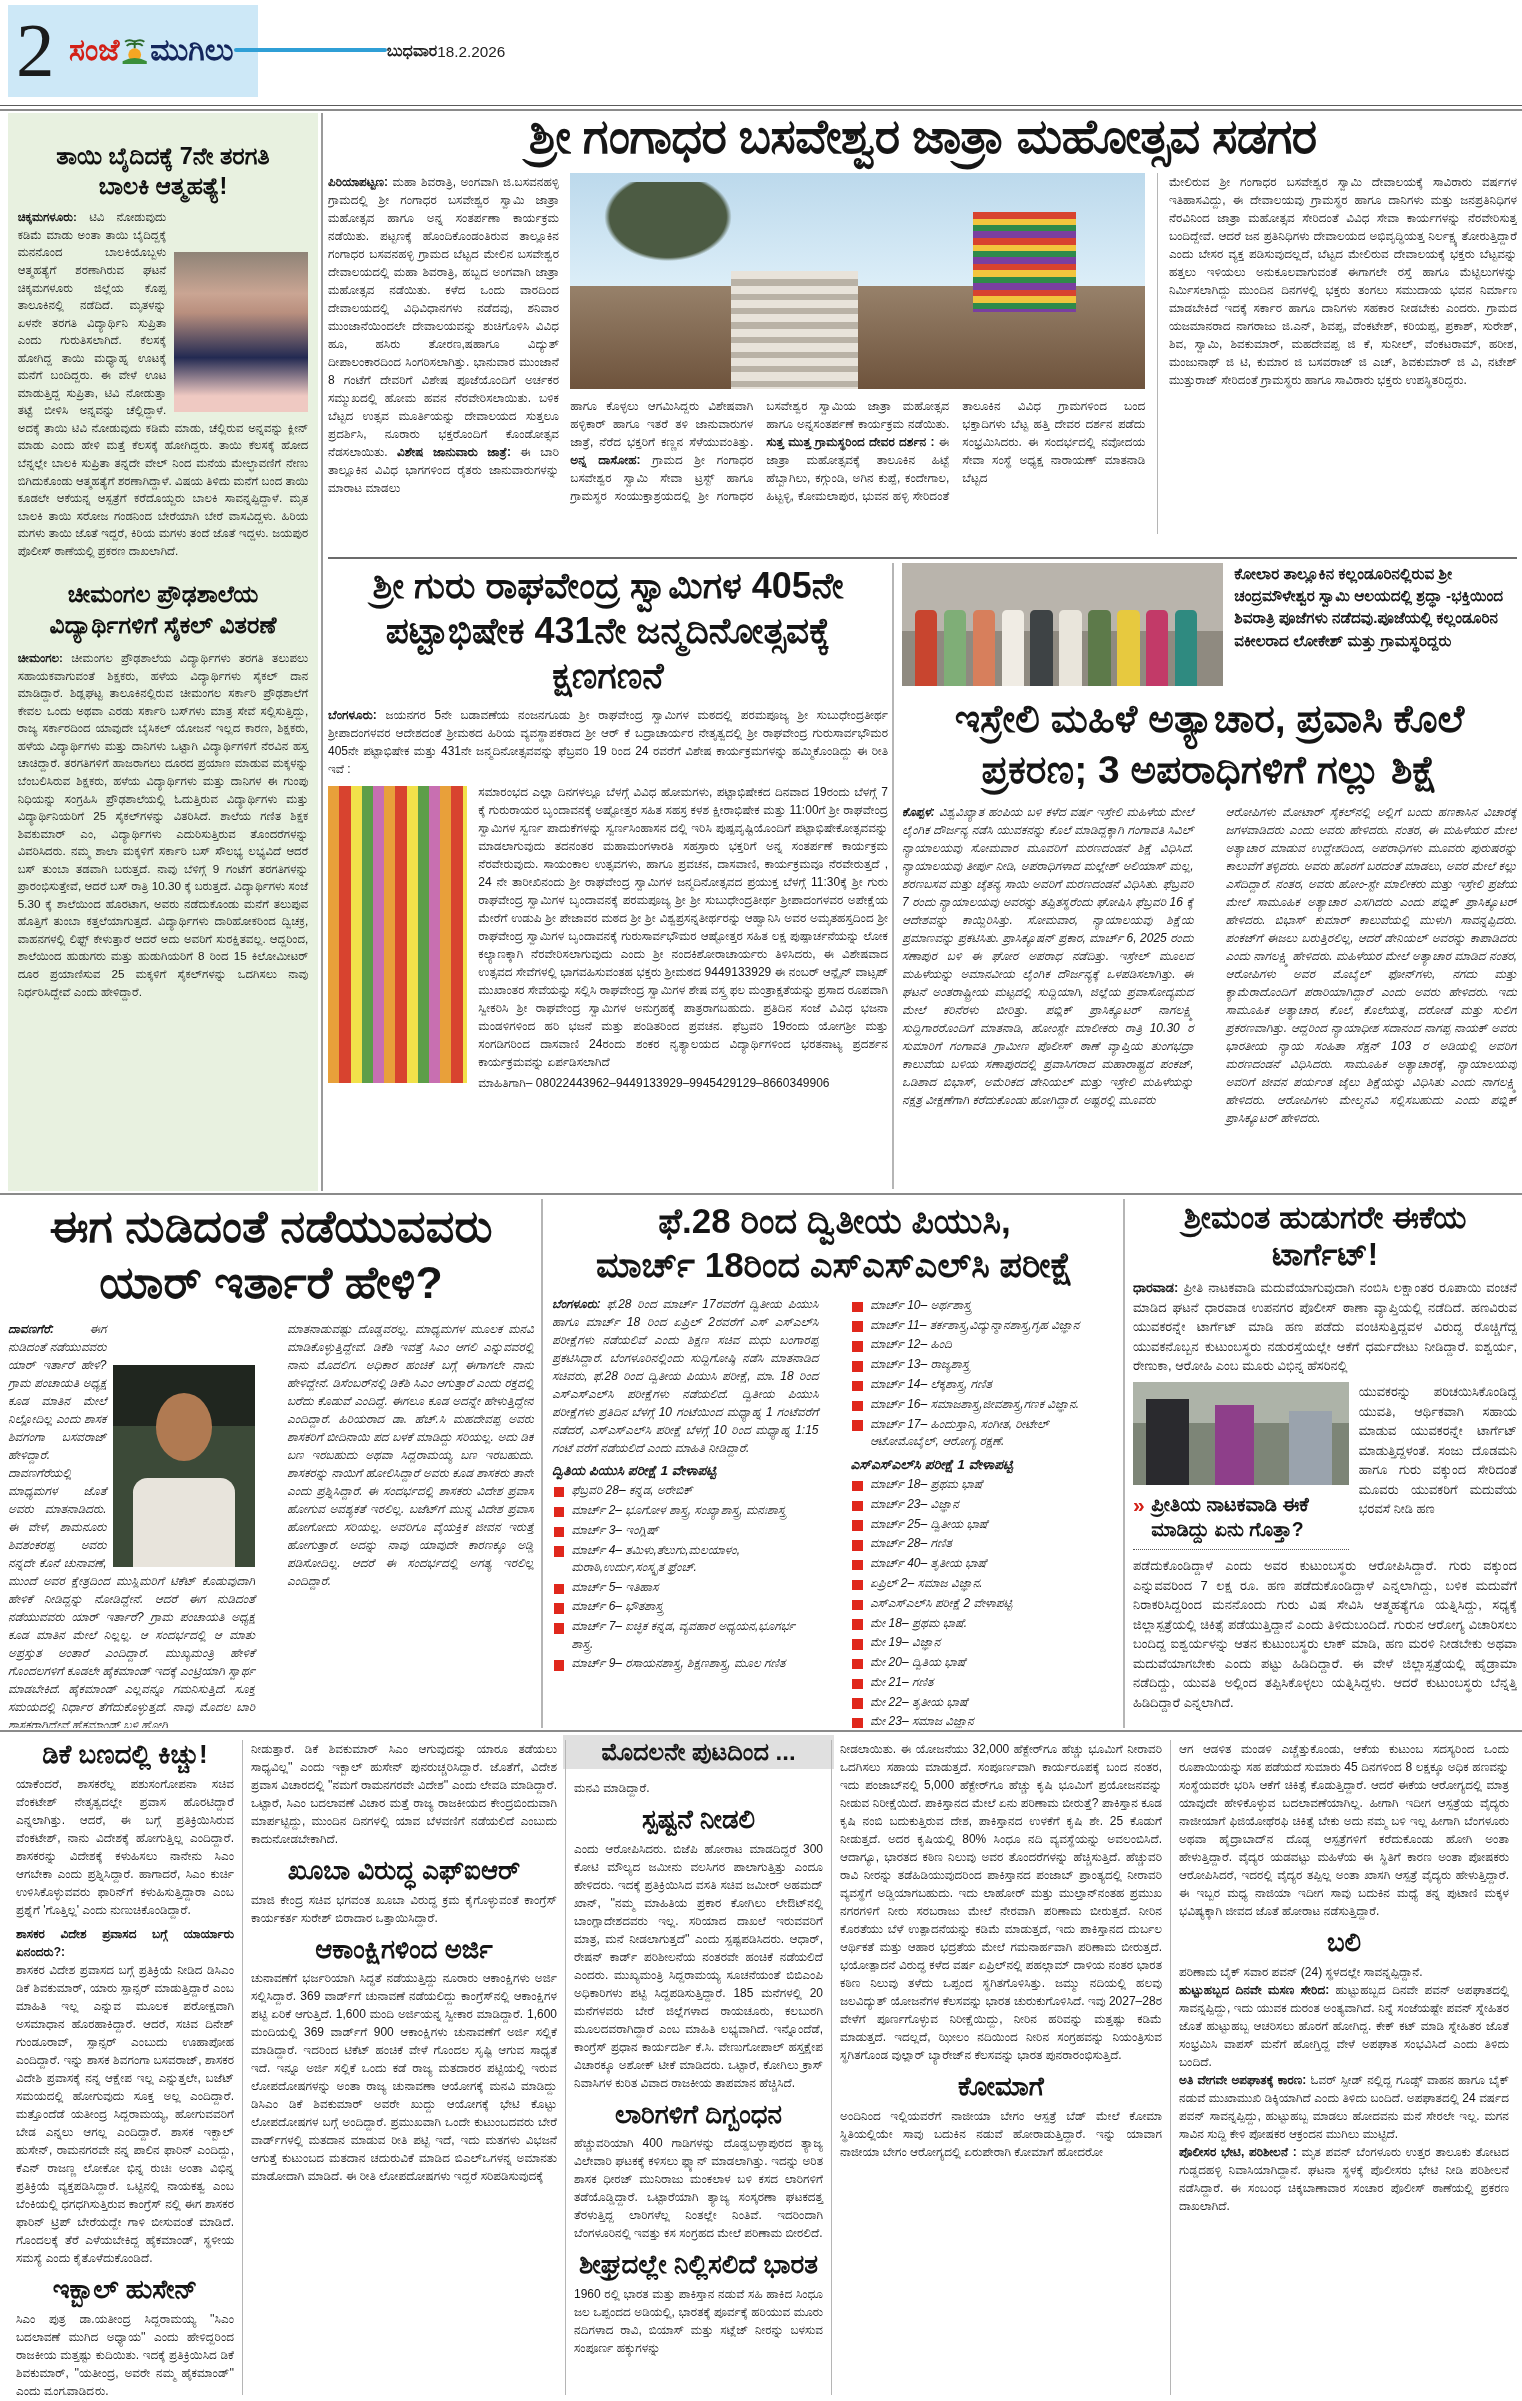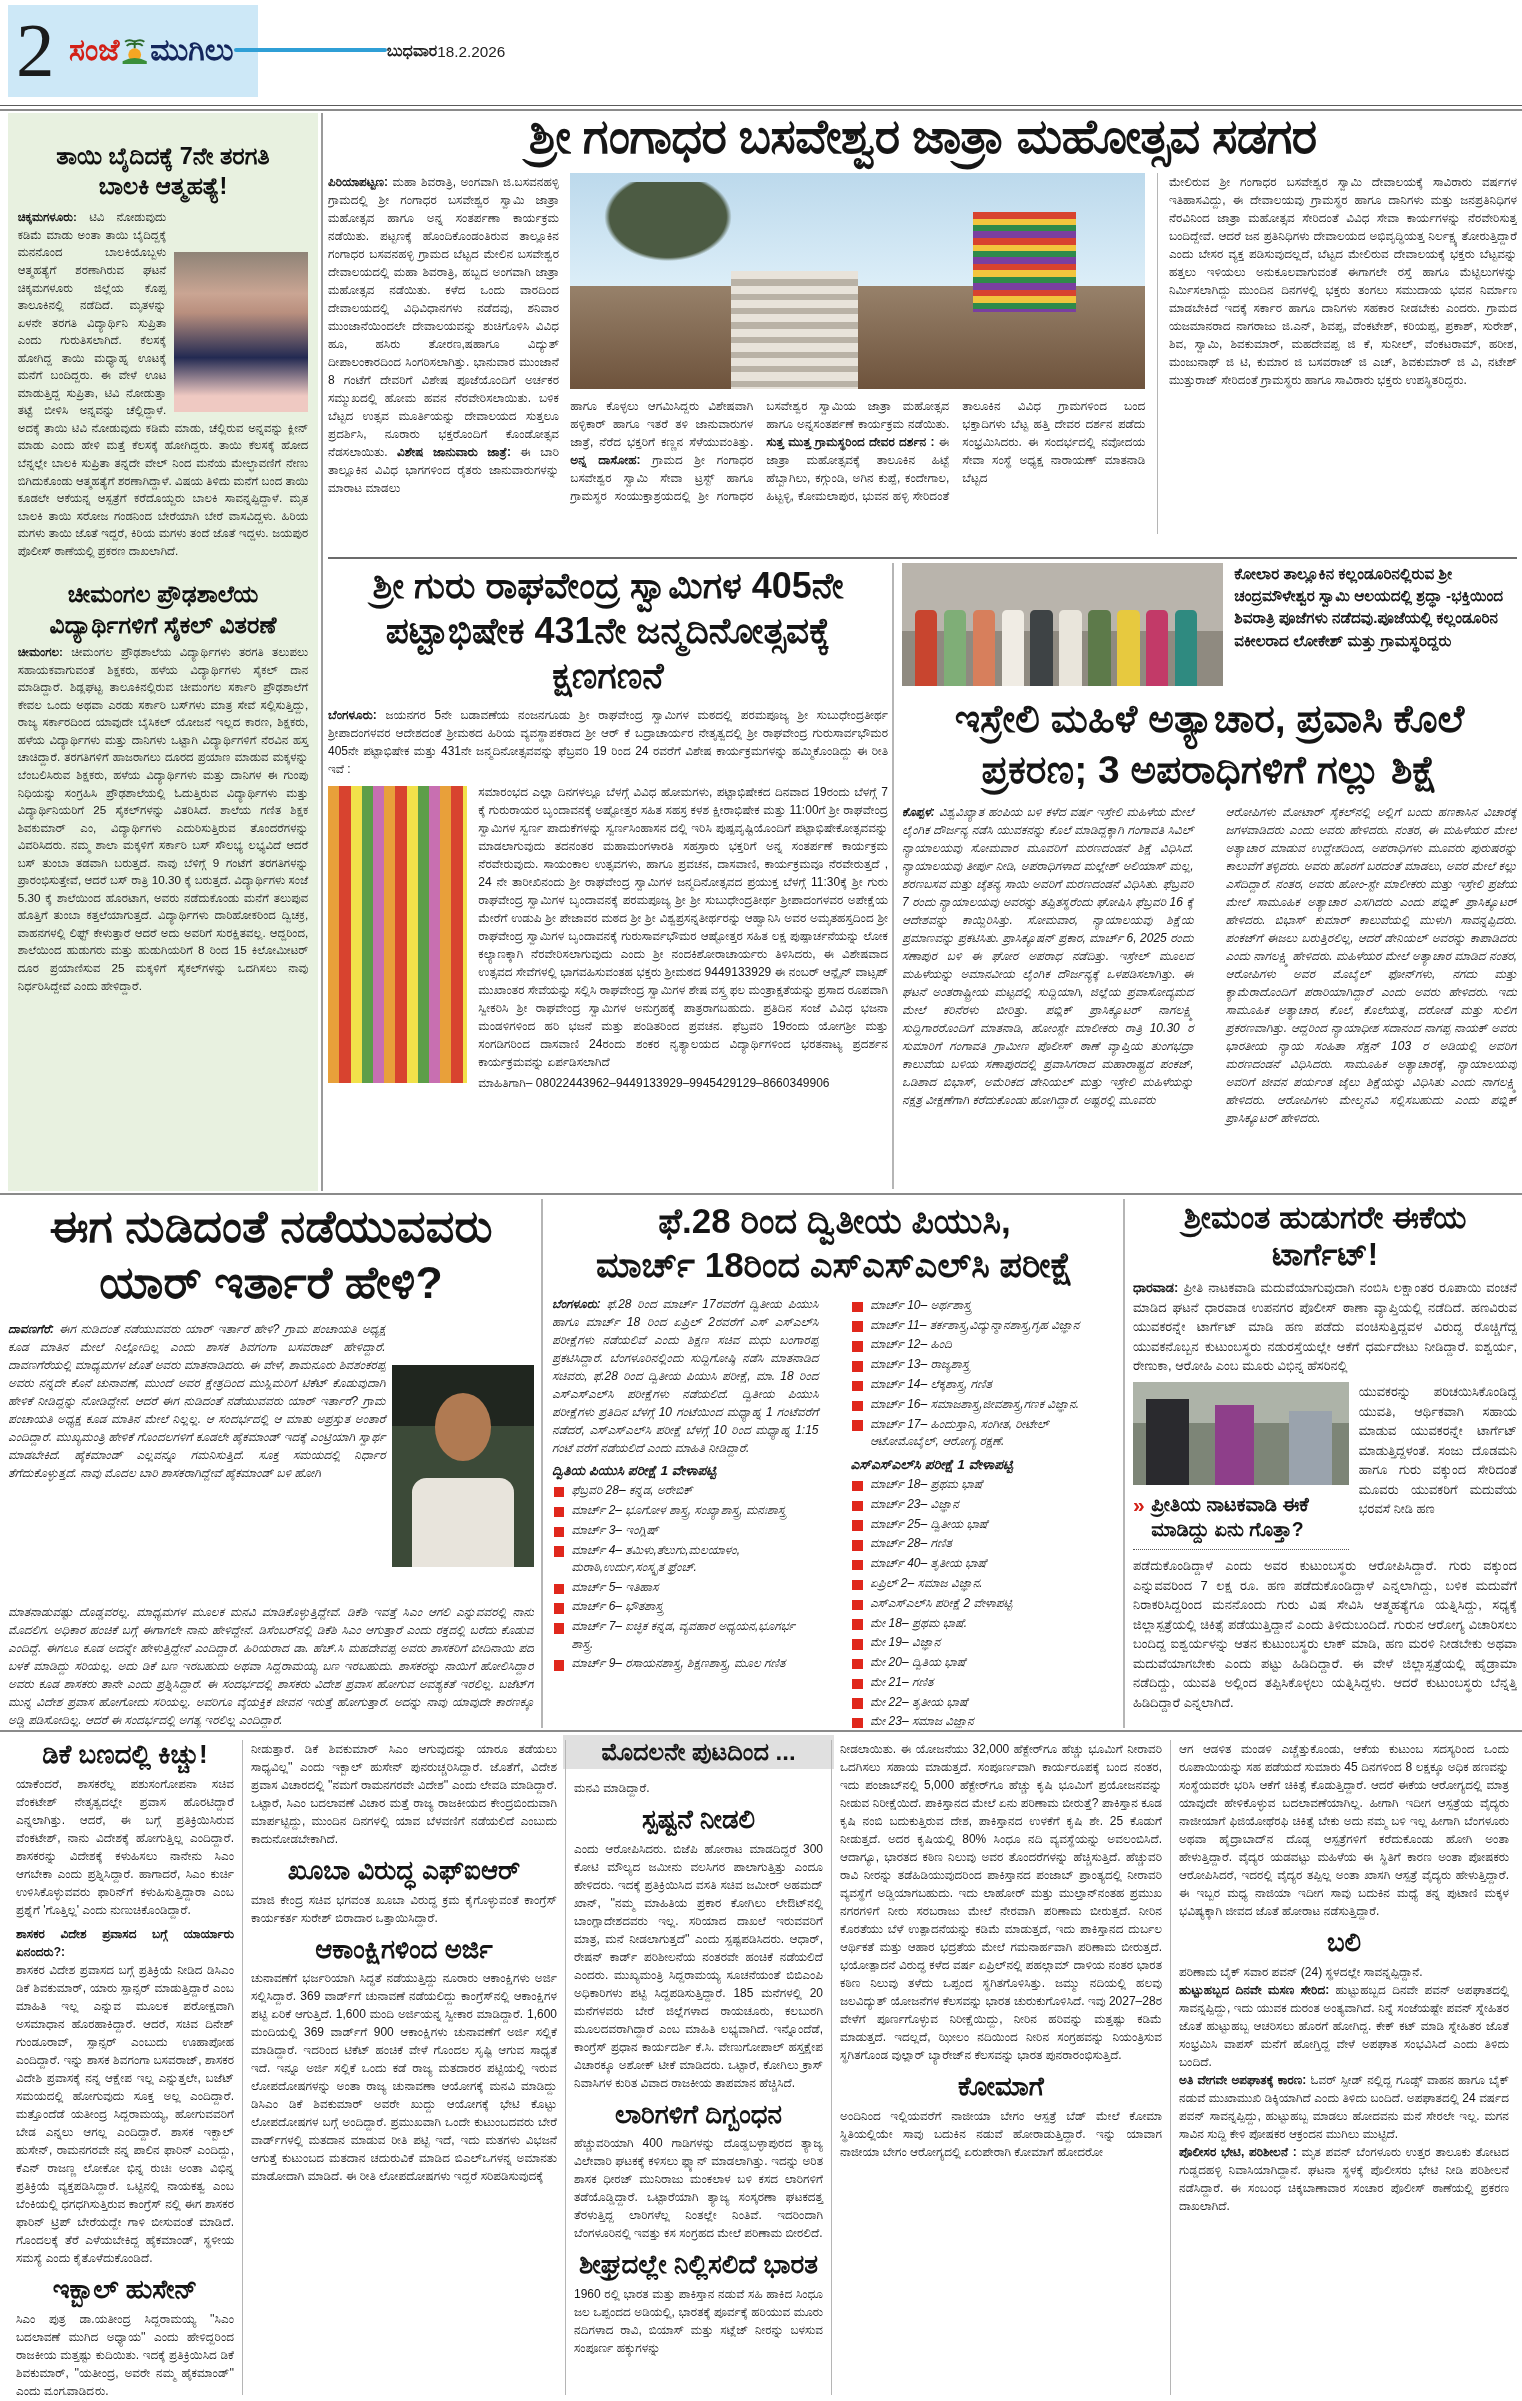--- a/index.html
+++ b/index.html
@@ -122,21 +122,21 @@
         <span class="dl">ಚಿಕ್ಕಮಗಳೂರು:</span>
         <span>ಟಿವಿ ನೋಡುವುದು ಕಡಿಮೆ ಮಾಡು ಅಂತಾ ತಾಯಿ ಬೈದಿದ್ದಕ್ಕೆ ಮನನೊಂದ ಬಾಲಕಿಯೊಬ್ಬಳು ಆತ್ಮಹತ್ಯೆಗೆ ಶರಣಾಗಿರುವ ಘಟನೆ ಚಿಕ್ಕಮಗಳೂರು ಜಿಲ್ಲೆಯ ಕೊಪ್ಪ ತಾಲೂಕಿನಲ್ಲಿ ನಡೆದಿದೆ. ಮೃತಳನ್ನು ಏಳನೇ ತರಗತಿ ವಿದ್ಯಾರ್ಥಿನಿ ಸುಪ್ರಿತಾ ಎಂದು ಗುರುತಿಸಲಾಗಿದೆ. ಕೆಲಸಕ್ಕೆ ಹೋಗಿದ್ದ ತಾಯಿ ಮಧ್ಯಾಹ್ನ ಊಟಕ್ಕೆ ಮನೆಗೆ ಬಂದಿದ್ದರು. ಈ ವೇಳೆ ಊಟ ಮಾಡುತ್ತಿದ್ದ ಸುಪ್ರಿತಾ, ಟಿವಿ ನೋಡುತ್ತಾ ತಟ್ಟೆ ಬೀಳಿಸಿ ಅನ್ನವನ್ನು ಚೆಲ್ಲಿದ್ದಾಳೆ. ಅದಕ್ಕೆ ತಾಯಿ ಟಿವಿ ನೋಡುವುದು ಕಡಿಮೆ ಮಾಡು, ಚೆಲ್ಲಿರುವ ಅನ್ನವನ್ನು ಕ್ಲೀನ್ ಮಾಡು ಎಂದು ಹೇಳಿ ಮತ್ತೆ ಕೆಲಸಕ್ಕೆ ಹೋಗಿದ್ದರು. ತಾಯಿ ಕೆಲಸಕ್ಕೆ ಹೋದ ಬೆನ್ನಲ್ಲೇ ಬಾಲಕಿ ಸುಪ್ರಿತಾ ತನ್ನದೇ ವೇಲ್ ನಿಂದ ಮನೆಯ ಮೇಲ್ಛಾವಣಿಗೆ ನೇಣು ಬಿಗಿದುಕೊಂಡು</span>
         <span>ಆತ್ಮಹತ್ಯೆಗೆ ಶರಣಾಗಿದ್ದಾಳೆ. ವಿಷಯ ತಿಳಿದು ಮನೆಗೆ ಬಂದ ತಾಯಿ ಕೂಡಲೇ ಆಕೆಯನ್ನ ಆಸ್ಪತ್ರೆಗೆ ಕರೆದೊಯ್ದರು ಬಾಲಕಿ ಸಾವನ್ನಪ್ಪಿದ್ದಾಳೆ. ಮೃತ ಬಾಲಕಿ ತಾಯಿ ಸರೋಜ ಗಂಡನಿಂದ ಬೇರೆಯಾಗಿ ಬೇರೆ ವಾಸವಿದ್ದಳು. ಹಿರಿಯ ಮಗಳು ತಾಯಿ ಜೊತೆ ಇದ್ದರೆ, ಕಿರಿಯ ಮಗಳು ತಂದೆ ಜೊತೆ ಇದ್ದಳು. ಜಯಪುರ ಪೊಲೀಸ್ ಠಾಣೆಯಲ್ಲಿ ಪ್ರಕರಣ ದಾಖಲಾಗಿದೆ.</span>
       </div>
     </div>
     <div style="margin-top:11.3px;">
       <div class="g-head">
         <span>ಚೀಮಂಗಲ ಪ್ರೌಢಶಾಲೆಯ</span><br>
         <span>ವಿದ್ಯಾರ್ಥಿಗಳಿಗೆ ಸೈಕಲ್ ವಿತರಣೆ</span>
       </div>
-      <div class="body-txt" style="margin-top:3px;font-size:11.7px;">
+      <div class="body-txt" style="margin-top:9px;font-size:11.7px;">
         <span class="dl">ಚೀಮಂಗಲ:</span>
         <span>ಚೀಮಂಗಲ ಪ್ರೌಢಶಾಲೆಯ ವಿದ್ಯಾರ್ಥಿಗಳು ತರಗತಿ ತಲುಪಲು ಸಹಾಯಕವಾಗುವಂತೆ ಶಿಕ್ಷಕರು, ಹಳೆಯ ವಿದ್ಯಾರ್ಥಿಗಳು ಸೈಕಲ್ ದಾನ ಮಾಡಿದ್ದಾರೆ. ಶಿಡ್ಲಘಟ್ಟ ತಾಲೂಕಿನಲ್ಲಿರುವ ಚೀಮಂಗಲ ಸರ್ಕಾರಿ ಪ್ರೌಢಶಾಲೆಗೆ ಕೇವಲ ಒಂದು ಅಥವಾ ಎರಡು ಸರ್ಕಾರಿ ಬಸ್‌ಗಳು ಮಾತ್ರ ಸೇವೆ ಸಲ್ಲಿಸುತ್ತಿದ್ದು, ರಾಜ್ಯ ಸರ್ಕಾರದಿಂದ ಯಾವುದೇ ಬೈಸಿಕಲ್ ಯೋಜನೆ ಇಲ್ಲದ ಕಾರಣ, ಶಿಕ್ಷಕರು, ಹಳೆಯ ವಿದ್ಯಾರ್ಥಿಗಳು ಮತ್ತು ದಾನಿಗಳು ಒಟ್ಟಾಗಿ ವಿದ್ಯಾರ್ಥಿಗಳಿಗೆ ನೆರವಿನ ಹಸ್ತ ಚಾಚಿದ್ದಾರೆ. ತರಗತಿಗಳಿಗೆ ಹಾಜರಾಗಲು ದೂರದ ಪ್ರಯಾಣ ಮಾಡುವ ಮಕ್ಕಳನ್ನು ಬೆಂಬಲಿಸಿರುವ ಶಿಕ್ಷಕರು, ಹಳೆಯ ವಿದ್ಯಾರ್ಥಿಗಳು ಮತ್ತು ದಾನಿಗಳ ಈ ಗುಂಪು ನಿಧಿಯನ್ನು ಸಂಗ್ರಹಿಸಿ ಪ್ರೌಢಶಾಲೆಯಲ್ಲಿ ಓದುತ್ತಿರುವ ವಿದ್ಯಾರ್ಥಿಗಳು ಮತ್ತು ವಿದ್ಯಾರ್ಥಿನಿಯರಿಗೆ 25 ಸೈಕಲ್‌ಗಳನ್ನು ವಿತರಿಸಿದೆ. ಶಾಲೆಯ ಗಣಿತ ಶಿಕ್ಷಕ ಶಿವಕುಮಾರ್ ಎಂ, ವಿದ್ಯಾರ್ಥಿಗಳು ಎದುರಿಸುತ್ತಿರುವ ತೊಂದರೆಗಳನ್ನು ವಿವರಿಸಿದರು. ನಮ್ಮ ಶಾಲಾ ಮಕ್ಕಳಿಗೆ ಸರ್ಕಾರಿ ಬಸ್ ಸೌಲಭ್ಯ ಲಭ್ಯವಿದೆ ಆದರೆ ಬಸ್ ತುಂಬಾ ತಡವಾಗಿ ಬರುತ್ತದೆ. ನಾವು ಬೆಳಿಗ್ಗೆ 9 ಗಂಟೆಗೆ ತರಗತಿಗಳನ್ನು ಪ್ರಾರಂಭಿಸುತ್ತೇವೆ, ಆದರೆ ಬಸ್ ರಾತ್ರಿ 10.30 ಕ್ಕೆ ಬರುತ್ತದೆ. ವಿದ್ಯಾರ್ಥಿಗಳು ಸಂಜೆ 5.30 ಕ್ಕೆ ಶಾಲೆಯಿಂದ ಹೊರಟಾಗ, ಅವರು ನಡೆದುಕೊಂಡು ಮನೆಗೆ ತಲುಪುವ ಹೊತ್ತಿಗೆ ತುಂಬಾ ಕತ್ತಲೆಯಾಗುತ್ತದೆ. ವಿದ್ಯಾರ್ಥಿಗಳು ದಾರಿಹೋಕರಿಂದ ದ್ವಿಚಕ್ರ, ವಾಹನಗಳಲ್ಲಿ ಲಿಫ್ಟ್ ಕೇಳುತ್ತಾರೆ ಆದರೆ ಅದು ಅವರಿಗೆ ಸುರಕ್ಷಿತವಲ್ಲ. ಆದ್ದರಿಂದ, ಶಾಲೆಯಿಂದ ಹುಡುಗರು ಮತ್ತು ಹುಡುಗಿಯರಿಗೆ 8 ರಿಂದ 15 ಕಿಲೋಮೀಟರ್ ದೂರ ಪ್ರಯಾಣಿಸುವ 25 ಮಕ್ಕಳಿಗೆ ಸೈಕಲ್‌ಗಳನ್ನು ಒದಗಿಸಲು ನಾವು ನಿರ್ಧರಿಸಿದ್ದೇವೆ ಎಂದು ಹೇಳಿದ್ದಾರೆ.</span>
       </div>
     </div>
   </div>
   <div class="vrule" style="left:321px;top:113px;height:1078px;"></div>
 
   <div class="block" style="left:328px;top:111px;width:1189px;height:444px;">
     <div class="jatra-head">ಶ್ರೀ ಗಂಗಾಧರ ಬಸವೇಶ್ವರ ಜಾತ್ರಾ ಮಹೋತ್ಸವ ಸಡಗರ</div>
     <div class="jatra-cols">
@@ -219,21 +219,21 @@
     </div>
   </div>
 
   <div class="hrule" style="left:0;top:1193px;width:1523px;background:#8a8a8a;"></div>
 
   <div class="block" style="left:8px;top:1199px;width:526px;height:529px;">
     <div class="h-speech">
       <span>ಈಗ ನುಡಿದಂತೆ ನಡೆಯುವವರು</span><br>
       <span>ಯಾರ್ ಇರ್ತಾರೆ ಹೇಳಿ?</span>
     </div>
-    <div class="twocol" style="margin-top:8px;flex-direction:column;">
+    <div class="twocol" style="margin-top:8px;">
       <div class="body-txt">
         <div class="photo pol-photo" style="float:right;width:142px;height:202px;margin:45px 0 4.8px 6.5px;">
           <div class="pol-face"></div>
             <div class="pol-shirt"></div>
         </div>
         <span class="dl">ದಾವಣಗೆರೆ:</span>
         <span>ಈಗ ನುಡಿದಂತೆ ನಡೆಯುವವರು ಯಾರ್ ಇರ್ತಾರೆ ಹೇಳಿ? ಗ್ರಾಮ ಪಂಚಾಯತಿ ಅಧ್ಯಕ್ಷ ಕೂಡ ಮಾತಿನ ಮೇಲೆ ನಿಲ್ಲೋದಿಲ್ಲ ಎಂದು ಶಾಸಕ ಶಿವಗಂಗಾ ಬಸವರಾಜ್ ಹೇಳಿದ್ದಾರೆ. ದಾವಣಗೆರೆಯಲ್ಲಿ ಮಾಧ್ಯಮಗಳ ಜೊತೆ ಅವರು ಮಾತನಾಡಿದರು. ಈ ವೇಳೆ, ಶಾಮನೂರು ಶಿವಶಂಕರಪ್ಪ ಅವರು ನನ್ನದೇ ಕೊನೆ ಚುನಾವಣೆ, ಮುಂದೆ ಅವರ ಕ್ಷೇತ್ರದಿಂದ ಮುಸ್ಲಿಮರಿಗೆ ಟಿಕೆಟ್ ಕೊಡುವುದಾಗಿ ಹೇಳಿಕೆ ನೀಡಿದ್ದನ್ನು ನೋಡಿದ್ದೇನೆ. ಆದರೆ ಈಗ ನುಡಿದಂತೆ ನಡೆಯುವವರು ಯಾರ್ ಇರ್ತಾರೆ? ಗ್ರಾಮ ಪಂಚಾಯತಿ ಅಧ್ಯಕ್ಷ ಕೂಡ ಮಾತಿನ ಮೇಲೆ ನಿಲ್ಲಲ್ಲ. ಆ ಸಂದರ್ಭದಲ್ಲಿ ಆ ಮಾತು ಅಪ್ರಸ್ತುತ ಅಂತಾರೆ ಎಂದಿದ್ದಾರೆ. ಮುಖ್ಯಮಂತ್ರಿ ಹೇಳಿಕೆ ಗೊಂದಲಗಳಿಗೆ ಕೂಡಲೇ ಹೈಕಮಾಂಡ್ ಇದಕ್ಕೆ ಎಂಟ್ರಿಯಾಗಿ ಸ್ವಾರ್ಥ ಮಾಡಬೇಕಿದೆ. ಹೈಕಮಾಂಡ್ ಎಲ್ಲವನ್ನೂ ಗಮನಿಸುತ್ತಿದೆ. ಸೂಕ್ತ ಸಮಯದಲ್ಲಿ ನಿರ್ಧಾರ ತೆಗೆದುಕೊಳ್ಳುತ್ತದೆ. ನಾವು ಮೊದಲ ಬಾರಿ ಶಾಸಕರಾಗಿದ್ದೇವೆ ಹೈಕಮಾಂಡ್ ಬಳಿ ಹೋಗಿ</span>
       </div>
       <div class="body-txt">
         <span>ಮಾತನಾಡುವಷ್ಟು ದೊಡ್ಡವರಲ್ಲ. ಮಾಧ್ಯಮಗಳ ಮೂಲಕ ಮನವಿ ಮಾಡಿಕೊಳ್ಳುತ್ತಿದ್ದೇವೆ. ಡಿಕೆಶಿ ಇವತ್ತೆ ಸಿಎಂ ಆಗಲಿ ಎನ್ನುವವರಲ್ಲಿ ನಾನು ಮೊದಲಿಗ. ಅಧಿಕಾರ ಹಂಚಿಕೆ ಬಗ್ಗೆ ಈಗಾಗಲೇ ನಾನು ಹೇಳಿದ್ದೇನೆ. ಡಿಸೆಂಬರ್‌ನಲ್ಲಿ ಡಿಕೆಶಿ ಸಿಎಂ ಆಗುತ್ತಾರೆ ಎಂದು ರಕ್ತದಲ್ಲಿ ಬರೆದು ಕೊಡುವೆ ಎಂದಿದ್ದೆ. ಈಗಲೂ ಕೂಡ ಅದನ್ನೇ ಹೇಳುತ್ತಿದ್ದೇನೆ ಎಂದಿದ್ದಾರೆ. ಹಿರಿಯರಾದ ಡಾ. ಹೆಚ್.ಸಿ ಮಹದೇವಪ್ಪ ಅವರು ಶಾಸಕರಿಗೆ ಬೀದಿನಾಯಿ ಪದ ಬಳಕೆ ಮಾಡಿದ್ದು ಸರಿಯಲ್ಲ. ಅದು ಡಿಕೆ ಬಣ ಇರಬಹುದು ಅಥವಾ ಸಿದ್ದರಾಮಯ್ಯ ಬಣ ಇರಬಹುದು. ಶಾಸಕರನ್ನು ನಾಯಿಗೆ ಹೋಲಿಸಿದ್ದಾರೆ ಅವರು ಕೂಡ ಶಾಸಕರು ತಾನೇ ಎಂದು ಪ್ರಶ್ನಿಸಿದ್ದಾರೆ. ಈ ಸಂದರ್ಭದಲ್ಲಿ ಶಾಸಕರು ವಿದೇಶ ಪ್ರವಾಸ ಹೋಗುವ ಅವಶ್ಯಕತೆ ಇರಲಿಲ್ಲ. ಬಜೆಟ್‌ಗೆ ಮುನ್ನ ವಿದೇಶ ಪ್ರವಾಸ ಹೋಗೋದು ಸರಿಯಲ್ಲ. ಅವರಿಗೂ ವೈಯಕ್ತಿಕ ಜೀವನ ಇರುತ್ತೆ ಹೋಗುತ್ತಾರೆ. ಅದನ್ನು ನಾವು ಯಾವುದೇ ಕಾರಣಕ್ಕೂ ಅಡ್ಡಿ ಪಡಿಸೋದಿಲ್ಲ. ಆದರೆ ಈ ಸಂದರ್ಭದಲ್ಲಿ ಅಗತ್ಯ ಇರಲಿಲ್ಲ ಎಂದಿದ್ದಾರೆ.</span>

